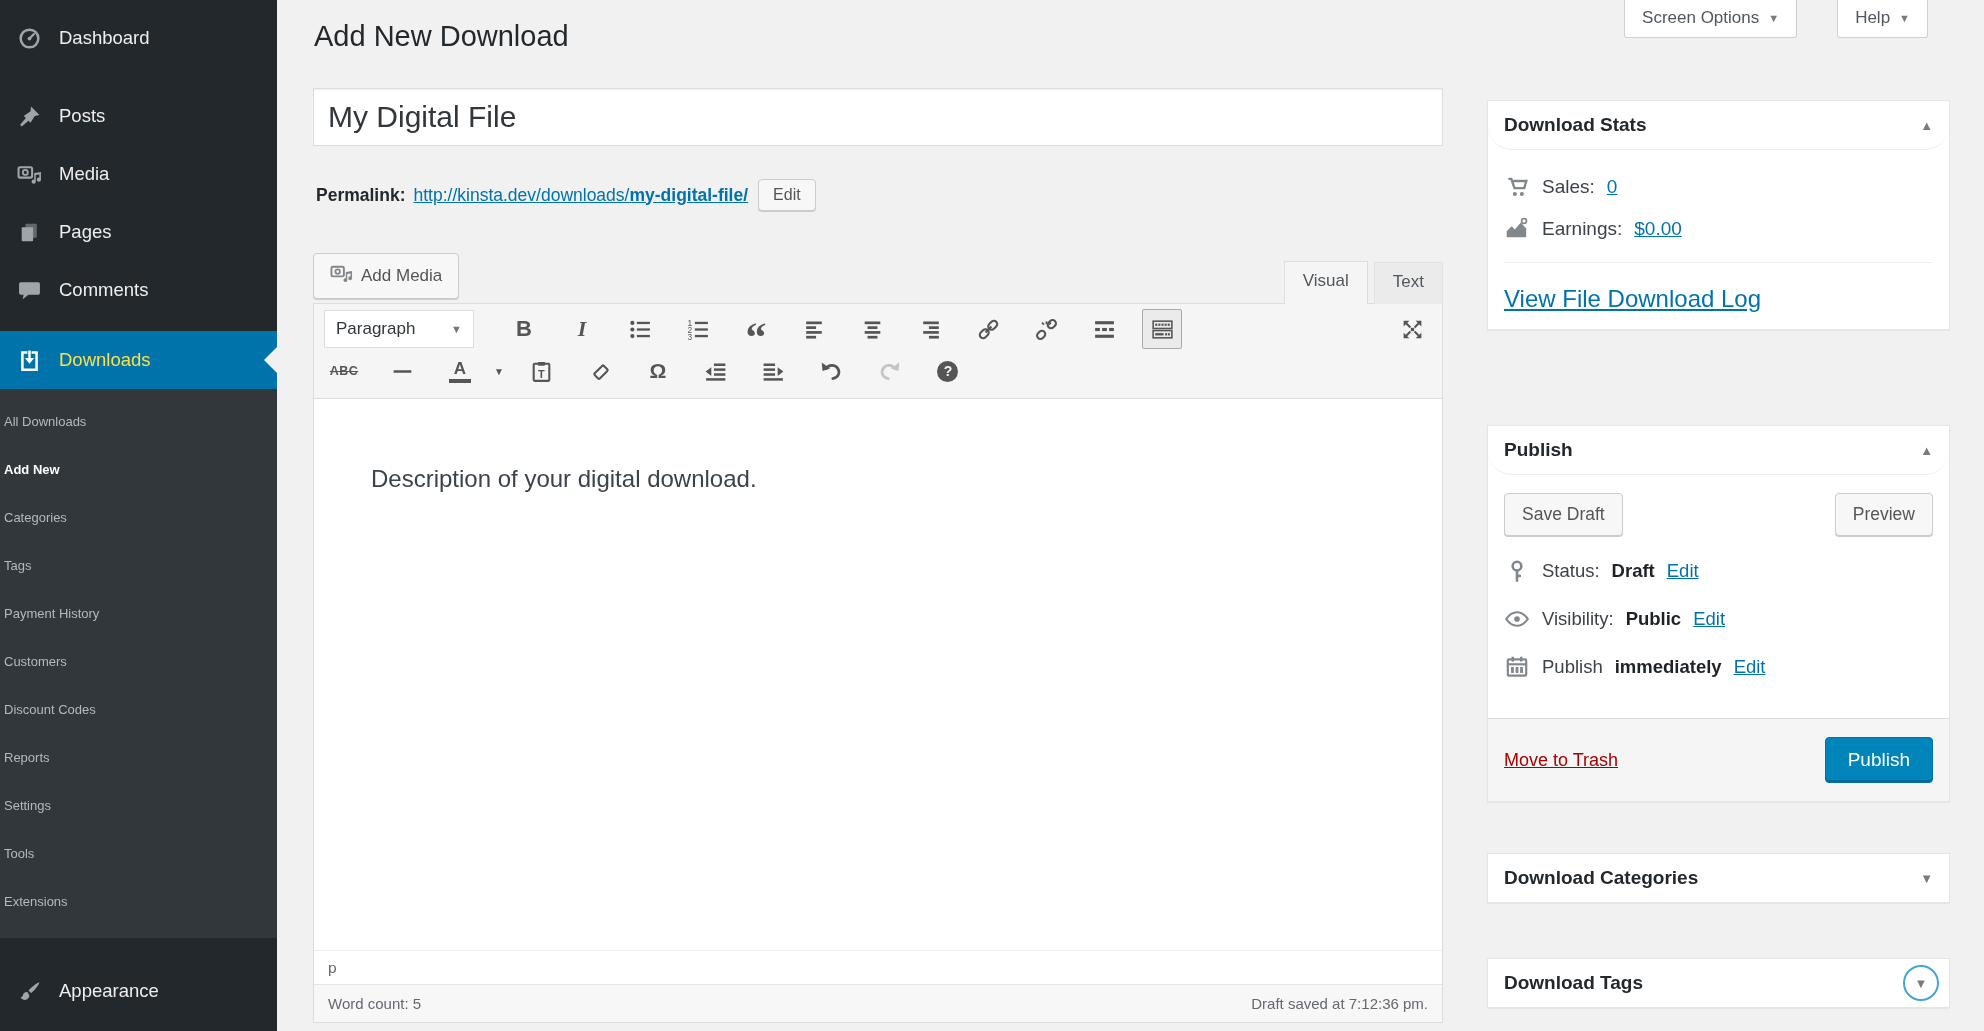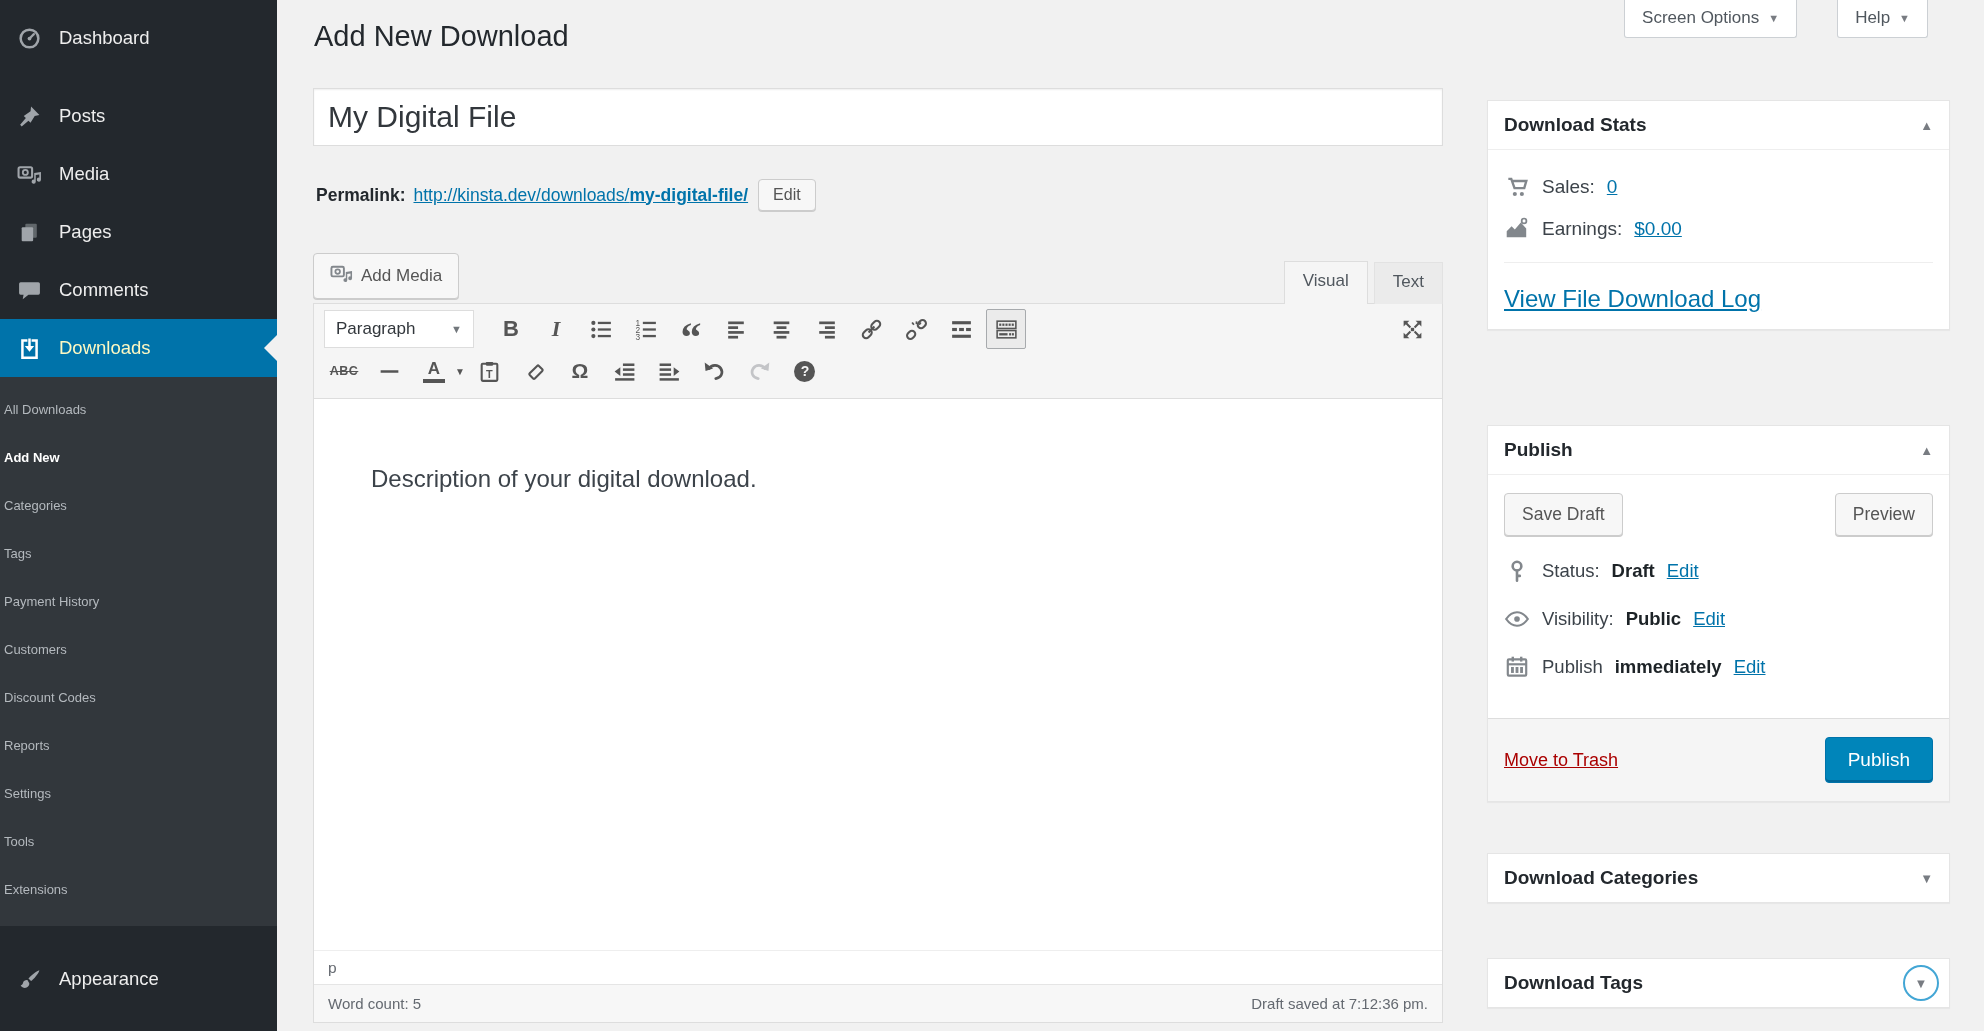--- a/index.html
+++ b/index.html
@@ -6,21 +6,21 @@
   html,body { width:1984px; height:1031px; }
   body { font-family:"Liberation Sans", sans-serif; background:#f1f1f1; overflow:hidden; }
   #app { position:relative; width:1984px; height:1031px; background:#f1f1f1; overflow:hidden; }
 
   
   #sidebar { position:absolute; left:0; top:0; width:277px; height:1031px; background:#23282d; z-index:5; }
   .menu-top { padding-top:9px; }
   .menu-item { position:relative; display:flex; align-items:center; height:58px; padding-left:16px; color:#eeeeee; font-size:18.5px; cursor:pointer; }
   .menu-item .mi { width:26px; height:26px; margin-right:17px; color:#a0a5aa; display:flex; align-items:center; justify-content:center; flex:none; }
   .menu-item .mi svg { width:25px; height:25px; }
-  .menu-item.active { background:#0073aa; color:#fef9c3; }
+  .menu-item.active { background:#0073aa; color:#fde047;margin-top:12px; }
   .menu-item.active .mi { color:#ffffff; }
   .menu-sep { height:20px; }
   .active-arrow { position:absolute; right:0; top:50%; transform:translateY(-50%); width:0; height:0;
     border-top:13px solid transparent; border-bottom:13px solid transparent; border-right:13px solid #f1f1f1; }
   .submenu { background:#32373c; padding:9px 0 12px 0; }
   .submenu-item { height:48px; line-height:48px; padding-left:4px; color:#b4b9be; font-size:13px; cursor:pointer; }
   .submenu-item.current { color:#ffffff; font-weight:bold; }
   .menu-bottom { margin-top:24px; }
 
   
@@ -52,21 +52,21 @@
   
   #editor-tabs { position:absolute; left:313px; top:261px; width:1130px; display:flex; justify-content:flex-end; gap:6px; z-index:3; }
   .etab { font-size:17px; color:#50575e; padding:9px 18px; cursor:pointer; height:43px; }
   .etab.active { background:#f5f5f5; border:1px solid #ddd; border-bottom:none; }
   .etab.inactive { background:#ebebeb; border:1px solid #e2e2e2; border-bottom:none; height:42px; margin-top:1px; }
 
   
   #editor { position:absolute; left:313px; top:303px; width:1130px; height:720px; background:#fff;
     border:1px solid #ddd; display:flex; flex-direction:column; }
   .toolbar { background:#f5f5f5; border-bottom:1px solid #ddd; padding:5px 10px 7px 10px; flex:none; }
-  .tb-row { display:flex; align-items:center; height:40px; gap:5px; }
+  .tb-row { display:flex; align-items:center; height:40px; gap:18px; }
   .tb-row + .tb-row { margin-top:2px; }
   .tb-select { width:150px; height:38px; background:#fff; border:1px solid #ddd; display:flex; align-items:center;
     justify-content:space-between; padding:0 11px; font-size:17px; color:#32373c; margin-right:12px; cursor:pointer; }
   .tb-select .caret { font-size:11px; color:#72777c; }
   .tb-btn { width:40px; height:40px; display:flex; align-items:center; justify-content:center; color:#555;
     background:transparent; border:1px solid transparent; cursor:pointer; flex:none; }
   .tb-btn svg { width:25px; height:25px; fill:currentColor; }
   .tb-btn.pressed { border:1px solid #a7aaad; background:#ebebeb; border-radius:2px; }
   .tb-btn.disabled { color:#c3c4c7; }
   .glyph-b { font-weight:bold; font-size:22px; }
@@ -86,21 +86,21 @@
     padding:0 14px; font-size:15.5px; color:#646970; }
   .statusbar { flex:none; height:38px; background:#f7f7f7; border-top:1px solid #e5e5e5; display:flex;
     align-items:center; justify-content:space-between; padding:0 14px; font-size:15px; color:#646970; }
 
   
   .panel { position:absolute; left:1487px; width:463px; background:#fff; border:1px solid #e5e5e5;
     box-shadow:0 1px 1px rgba(0,0,0,.04); }
   .panel-header { display:flex; align-items:center; justify-content:space-between; padding:13px 16px;
     font-size:19px; font-weight:bold; color:#23282d; cursor:pointer; }
   .panel-header .toggle { font-size:13px; color:#787c82; font-weight:normal; }
-  .panel.open .panel-header { border-bottom:1px solid #eee; }
+  .panel.open .panel-header { border-bottom:1px solid #eee;border-radius:24px; }
   .panel-body { padding:8px 16px 16px 16px; }
   .stat-row { display:flex; align-items:center; gap:12px; margin:16px 0; font-size:19px; color:#3c434a; }
   .stat-row svg, .pub-row svg { width:26px; height:26px; color:#82878c; flex:none; }
   a.blue { color:#0073aa; text-decoration:underline; }
   .panel-divider { border:none; border-top:1px solid #eee; margin:20px 0 22px 0; }
   .log-link { font-size:24px; }
   .pub-buttons { display:flex; justify-content:space-between; margin:10px 0 6px 0; }
   .btn-secondary { background:#f7f7f7; border:1px solid #ccc; box-shadow:0 1px 0 #ccc; border-radius:4px;
     color:#555; font-size:17.5px; padding:10px 17px; font-family:"Liberation Sans",sans-serif; cursor:pointer; }
   .pub-row { display:flex; align-items:center; gap:12px; margin:22px 0; font-size:18.5px; color:#3c434a; }

